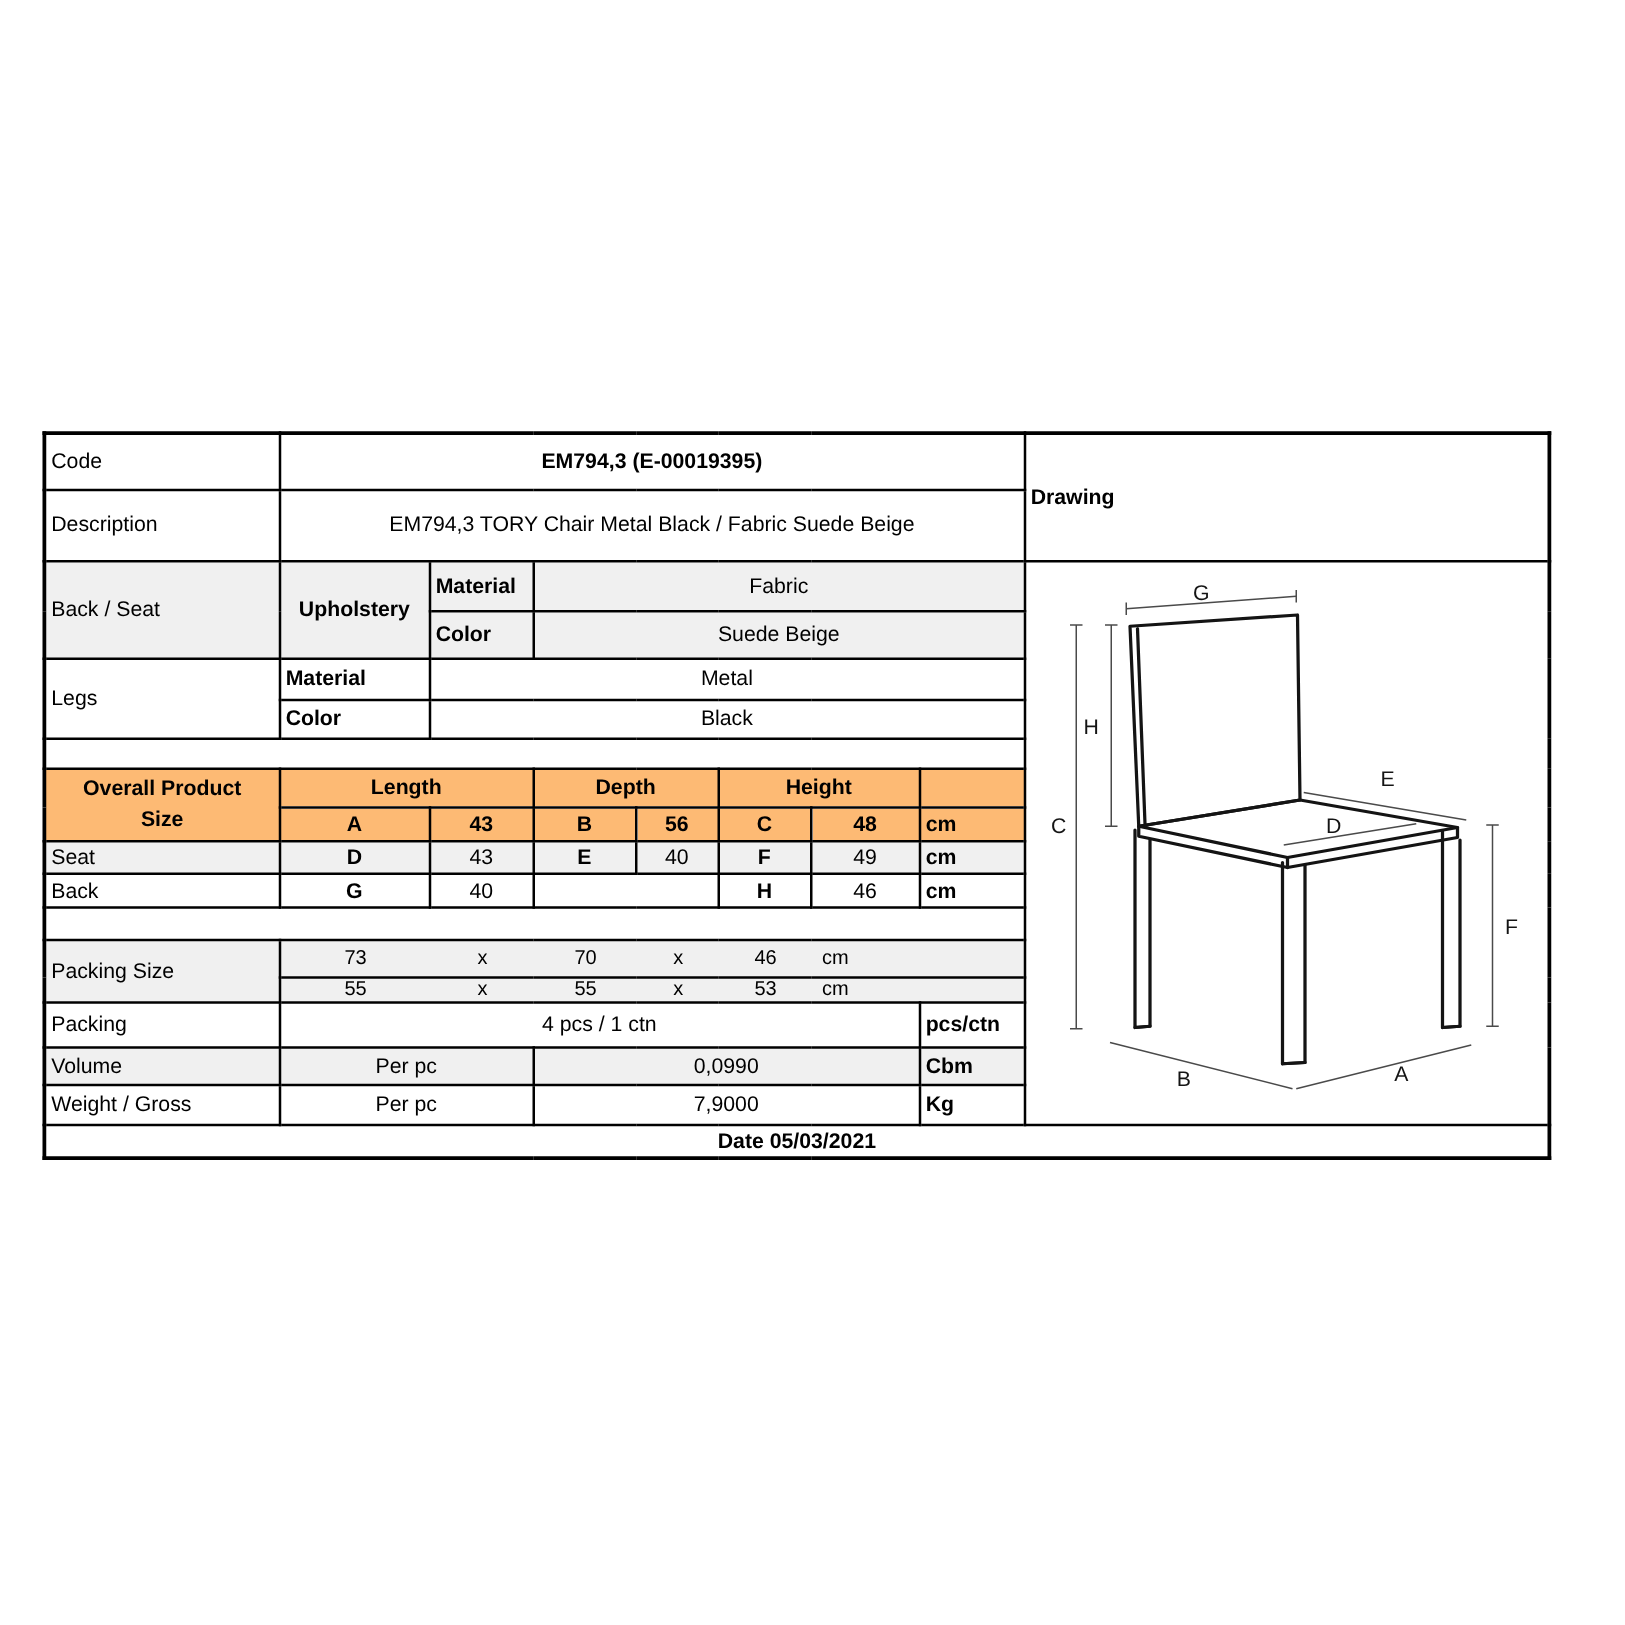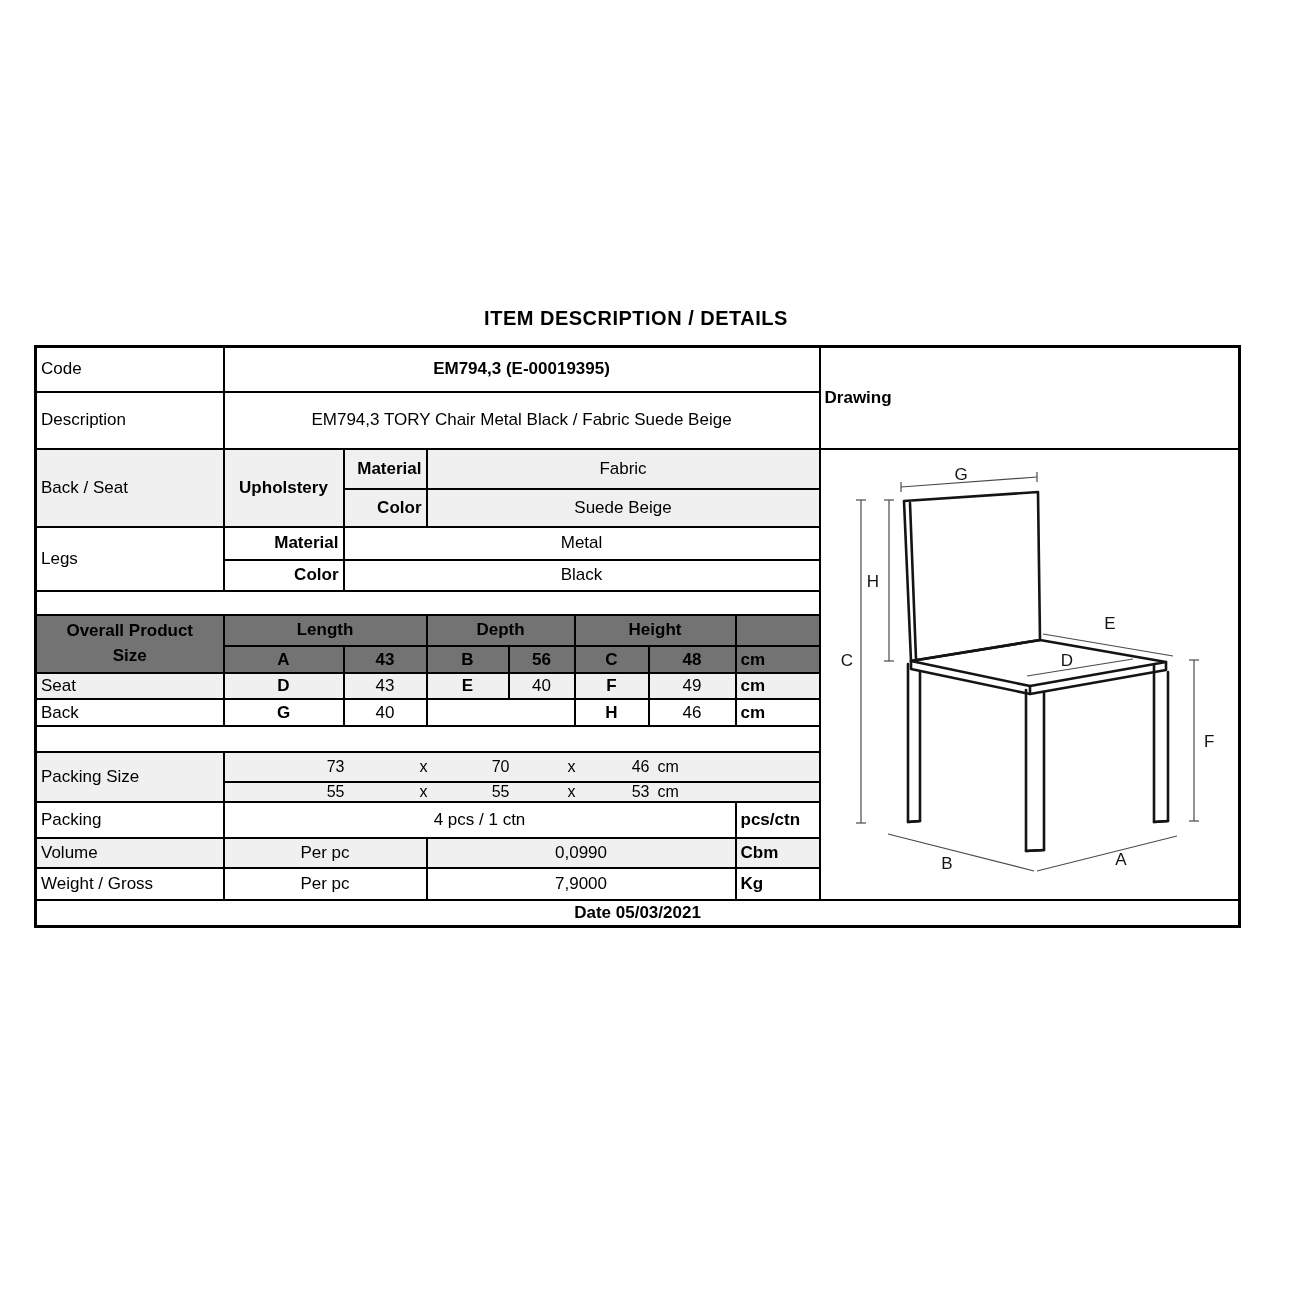--- a/index.html
+++ b/index.html
@@ -12,44 +12,43 @@
     position:absolute; left:34px; top:307px; width:1204px;
     text-align:center; font-weight:bold; font-size:20px; letter-spacing:.5px;
   }
   table.spec {
     position:absolute; left:34px; top:345px; width:1204px;
     border-collapse:collapse; table-layout:fixed;
     border:3px solid #000;
   }
   table.spec td { border:2px solid #000; padding:0 4px; font-size:17px; vertical-align:middle; overflow:hidden; }
   .lbl  { font-weight:normal; font-size:18px; text-align:left; padding-left:5px; }
-  .sub  { font-weight:bold; font-size:15px; text-align:right; padding-left:5px; }
+  .sub  { font-weight:bold; font-size:15px; text-align:left; padding-left:5px; }
   .c    { text-align:center; }
   .b    { font-weight:bold; }
-  .yellow { background:#737373; }
+  .yellow { background:#fdba74; }
   .gray   { background:#f0f0f0; }
   .unit { font-weight:bold; font-size:15px; text-align:left; padding-left:5px; }
   .fs16 { font-size:16px; }
   .packrow {
     display:grid; grid-template-columns:120px 83px 82px 66px 74px auto;
     font-size:16px; align-items:center;
   }
-  .packrow span { text-align:right; }
+  .packrow span { text-align:center; }
   .packrow span.pk-unit { text-align:left; padding-left:8px; }
   .draw-head { text-align:left; font-weight:bold; font-size:19px; }
   .draw-cell { padding:0 !important; vertical-align:top; background:#fff; }
   .ylabel-wrap { line-height:1.45; }
   svg text { font-family:"Liberation Sans", sans-serif; }
 </style>
 </head>
 <body>
 
 <div class="page">
 
-  <div class="doc-title">ITEM DESCRIPTION / DETAILS</div>
 
   <table class="spec">
     <colgroup>
       <col style="width:188px">
         <col style="width:120px">
         <col style="width:83px">
       <col style="width:82px">
         <col style="width:66px">
         <col style="width:74px">
       <col style="width:87px">

